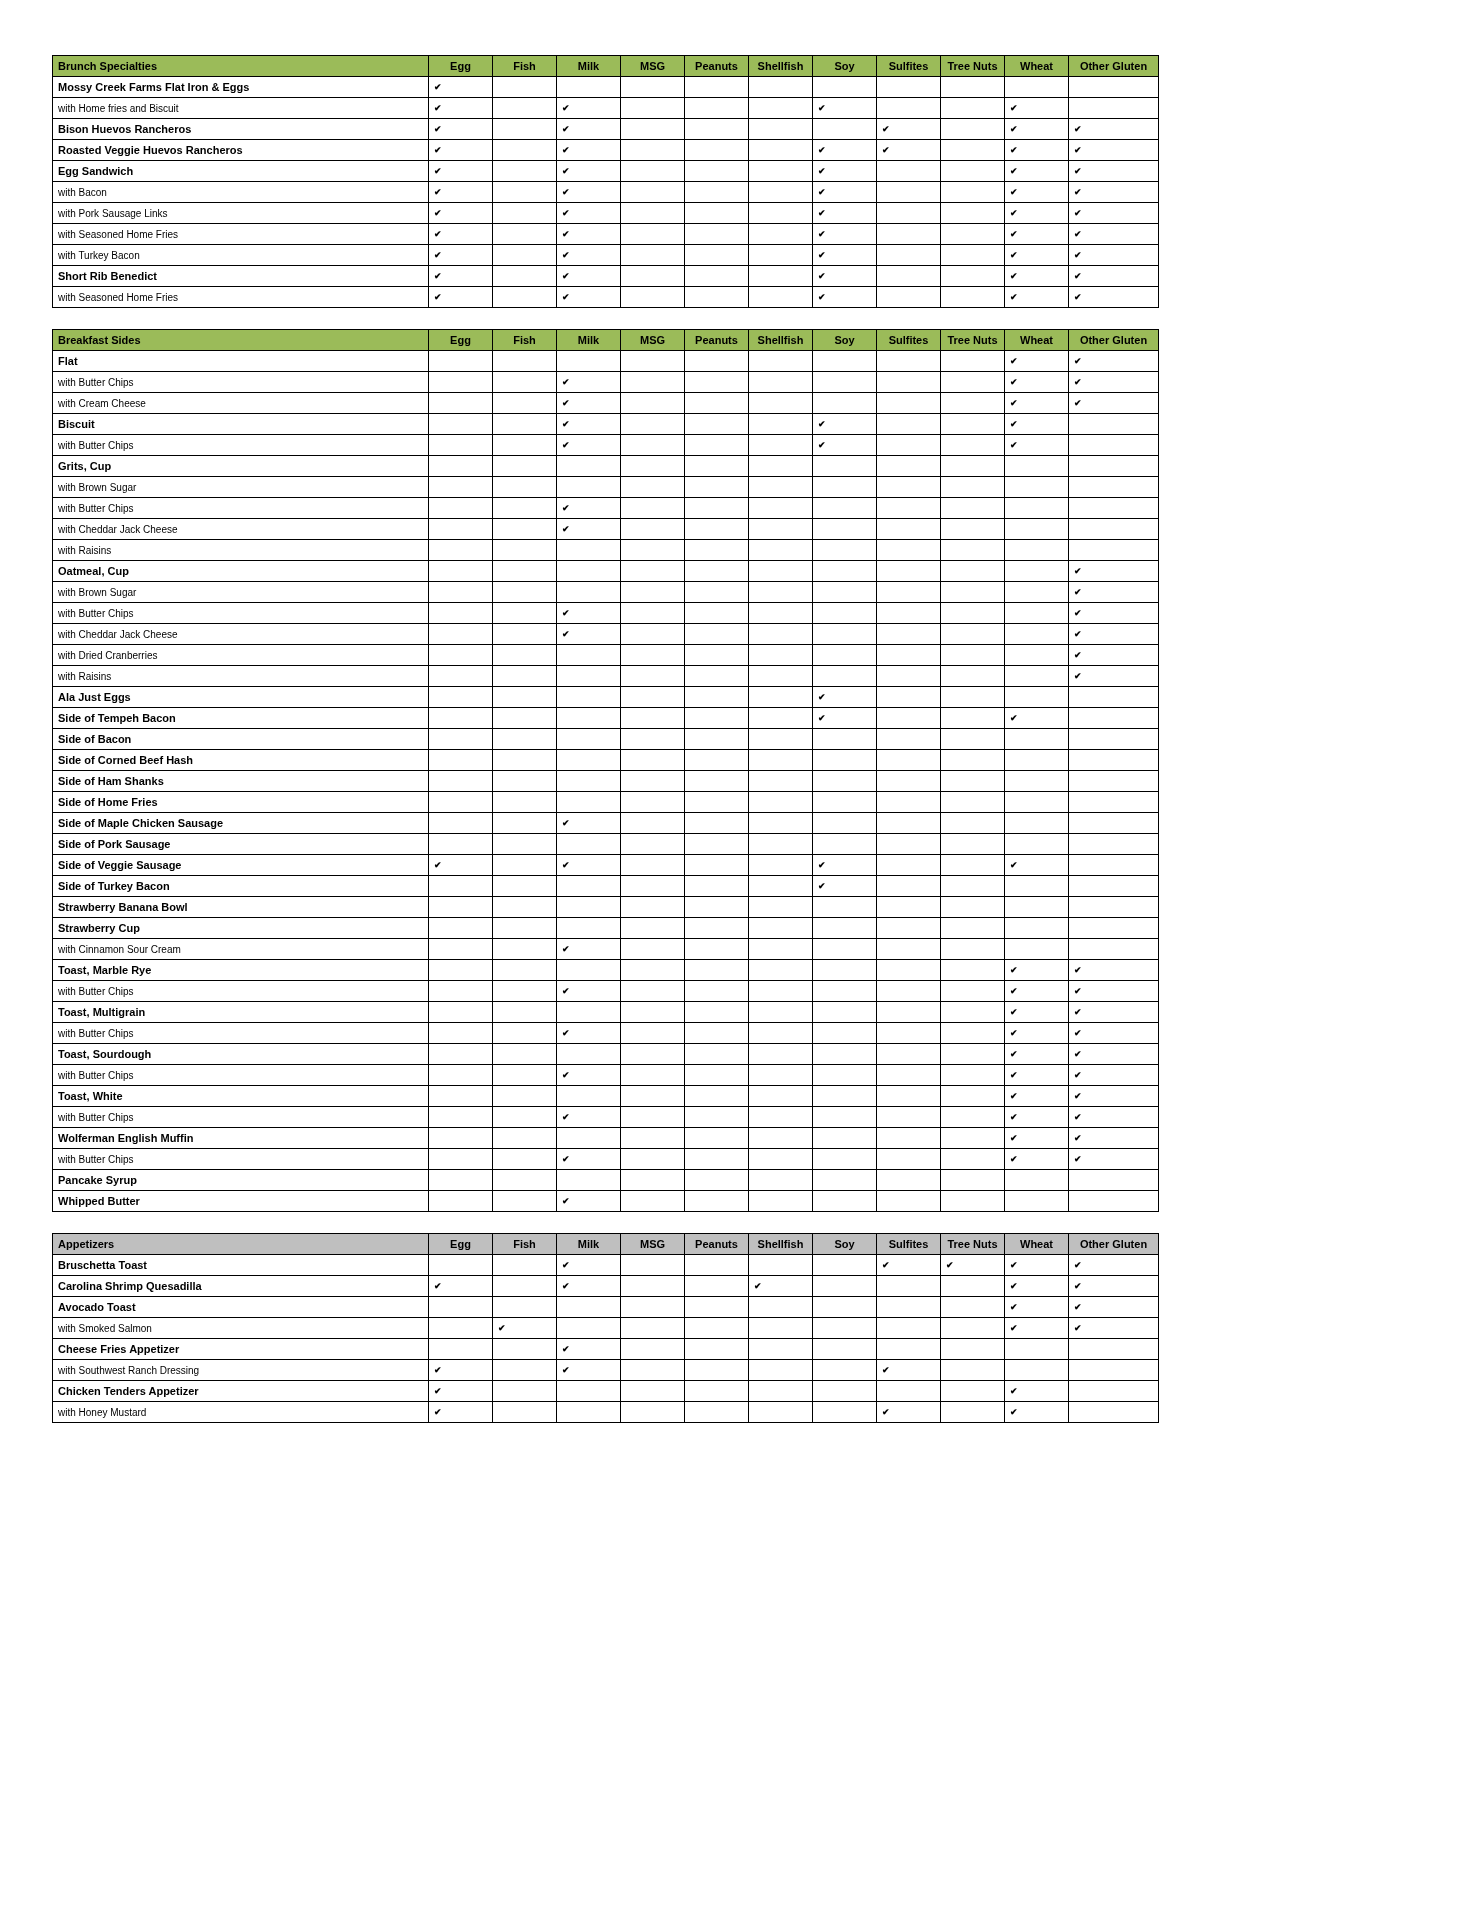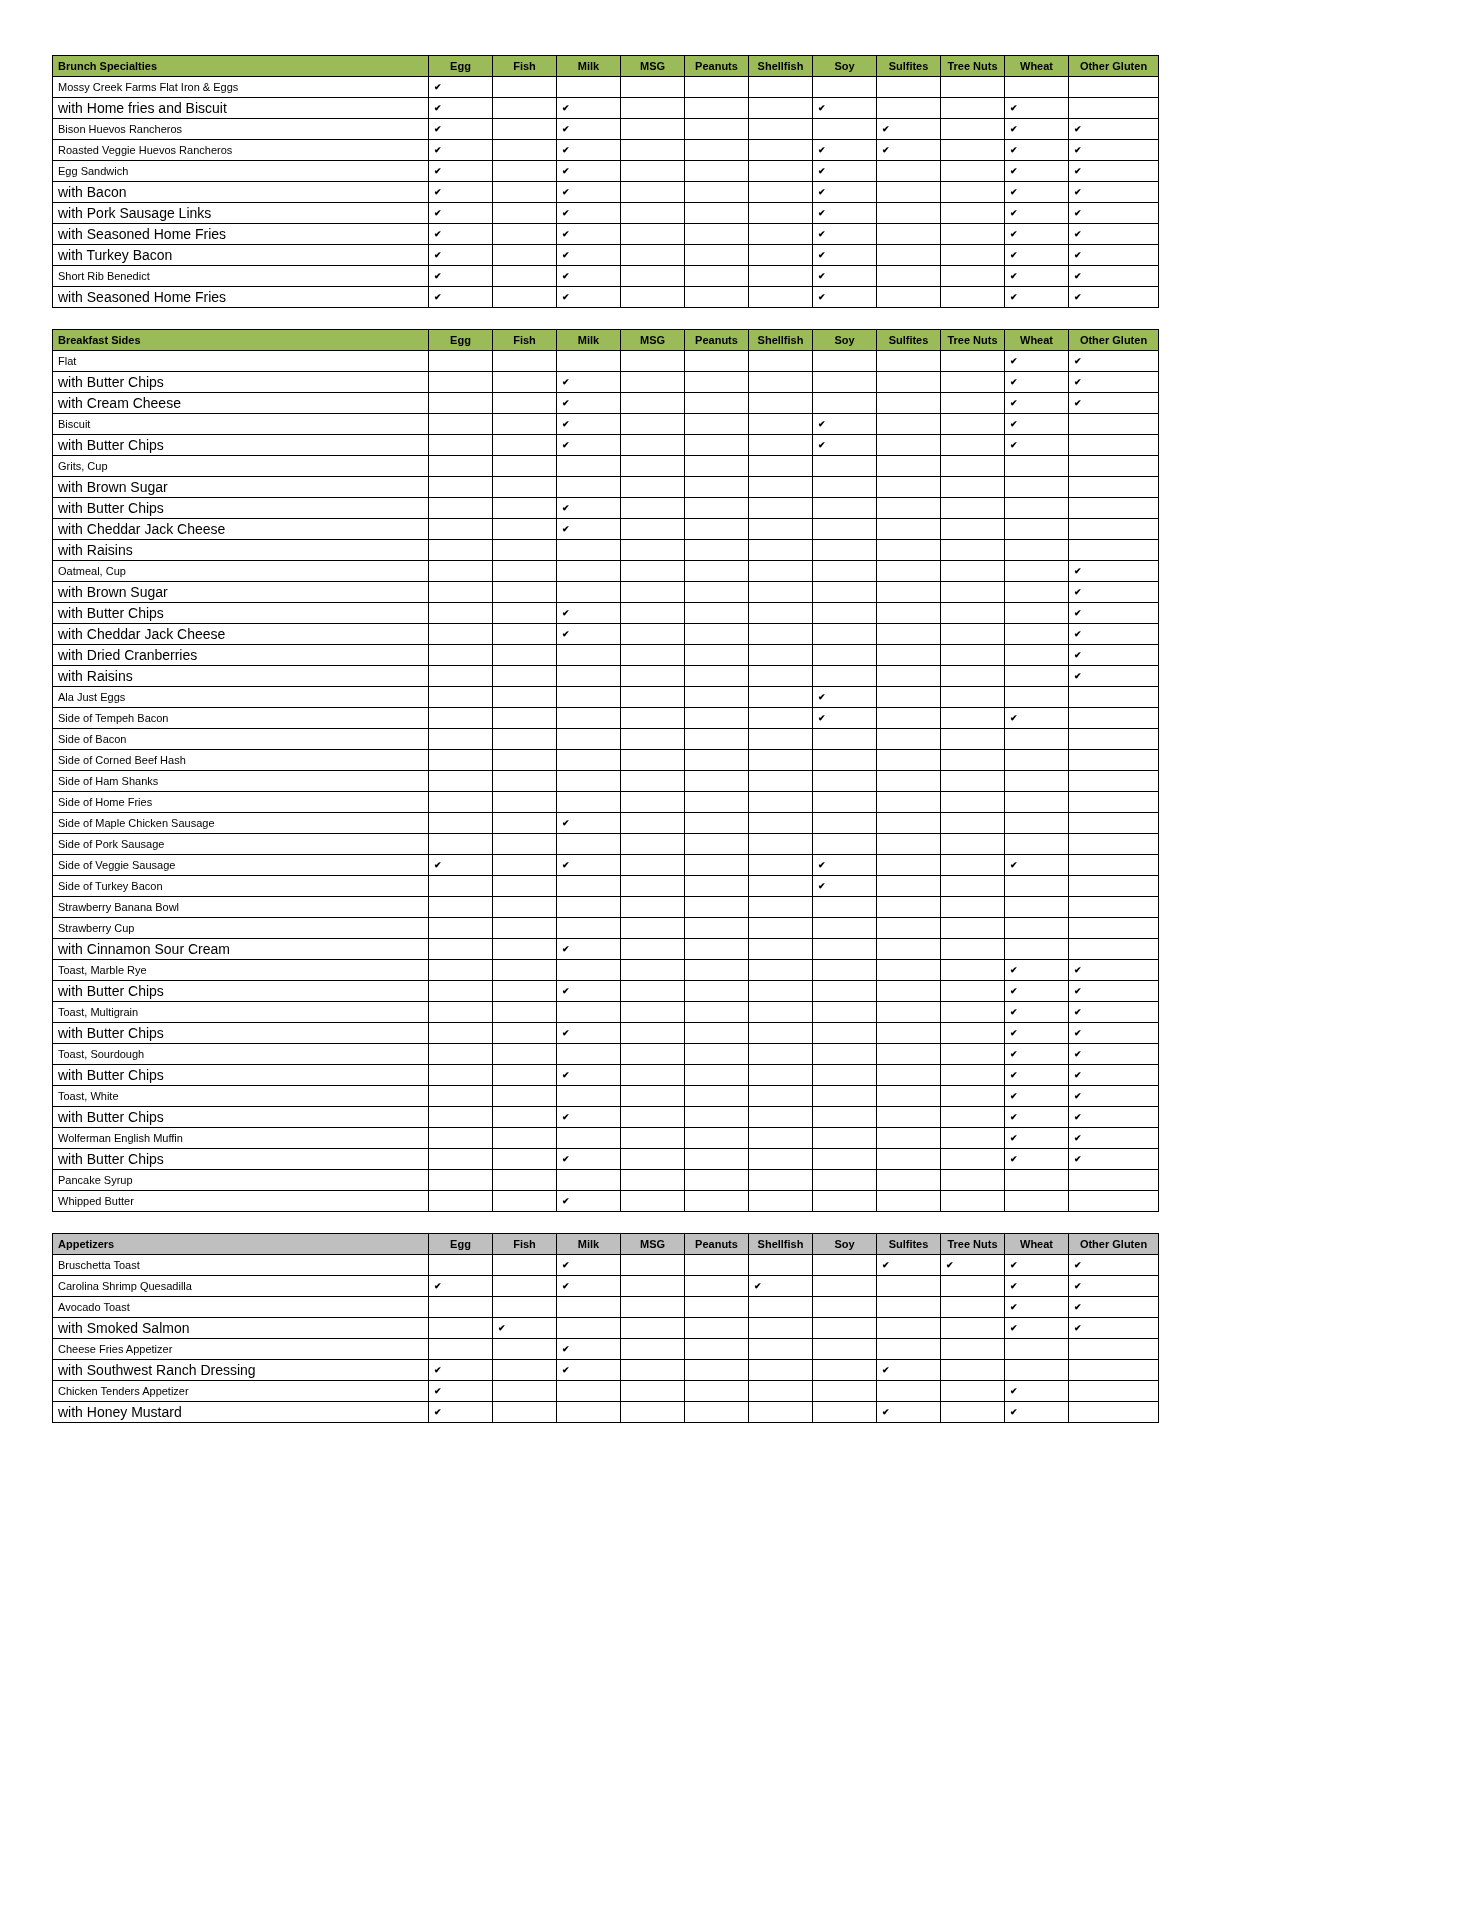--- a/index.html
+++ b/index.html
@@ -40,27 +40,27 @@
   .allergen-table th {
     font-size: 11px;
     font-weight: bold;
     text-align: center;
   }
   .allergen-table th.section-title {
     text-align: left;
     padding-left: 5px;
   }
   td.name-item {
-    font-weight: normal;
+    font-weight: bold;
     font-size: 11px;
     padding-left: 5px;
   }
   td.name-sub {
     font-weight: normal;
-    font-size: 14px;
+    font-size: 10px;
     padding-left: 5px;
   }
   td.check {
     font-size: 9px;
     font-weight: bold;
     text-align: left;
     padding-left: 5px;
   }
   col.col-name { width: 376px; }
   col.col-allergen { width: 64px; }

